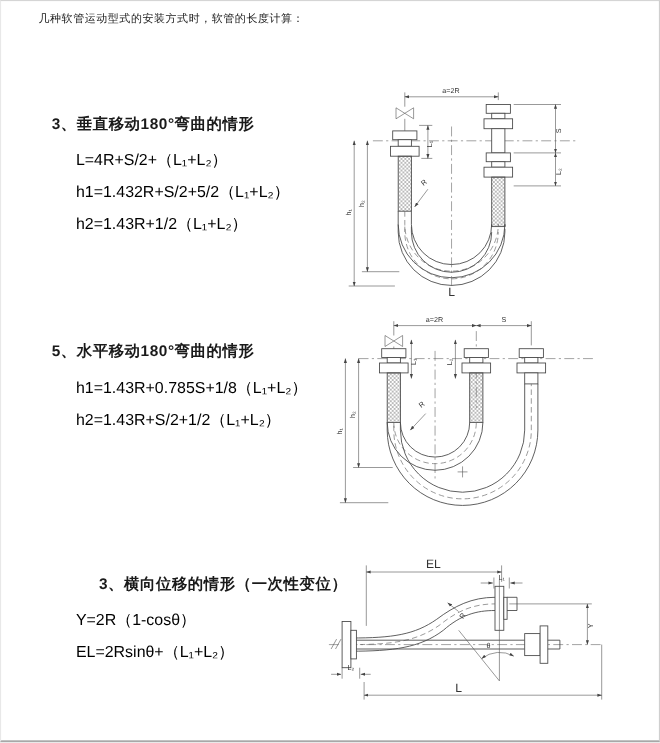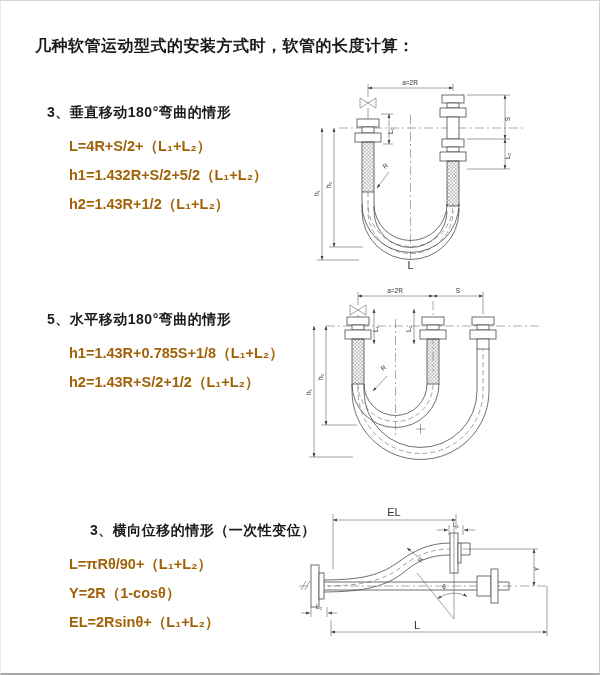--- a/index.html
+++ b/index.html
@@ -1,23 +1,23 @@
 <!DOCTYPE html>
 <html><head>
 <meta charset="utf-8">
 <style>
   html,body{margin:0;padding:0;background:#fff;}
   .page{position:relative;width:600px;height:675px;background:#ffffff;
         border-top:1px solid #d5d5d5;border-bottom:2px solid #a8a8a8;
         border-left:1px solid #e8e8e8;border-right:1px solid #cfcfcf;
         box-sizing:border-box;overflow:hidden;
         font-family:"Liberation Sans","DejaVu Sans",sans-serif;color:#1a1a1a;}
-  .title{position:absolute;left:34px;top:35px;font-size:16px;font-weight:bold;letter-spacing:.5px;}
+  .title{position:absolute;left:34px;top:9px;font-size:10px;font-weight:normal;letter-spacing:.5px;}
   .sec-heading{position:absolute;font-size:14px;font-weight:bold;letter-spacing:.5px;}
-  .formulas{position:absolute;font-size:14.5px;font-weight:bold;color:#a16207;}
+  .formulas{position:absolute;font-size:14.5px;font-weight:normal;color:#000000;}
   .formulas .f{height:29px;line-height:29px;white-space:pre;}
   svg{position:absolute;overflow:visible;}
   svg text{font-family:"Liberation Sans","DejaVu Sans",sans-serif;fill:#333;}
   .dw{stroke:#4a4a4a;stroke-width:.8;fill:none;}
   .thin{stroke:#555;stroke-width:.55;fill:none;}
   .cl{stroke:#666;stroke-width:.55;fill:none;stroke-dasharray:9 3 2 3;}
   .dash{stroke:#666;stroke-width:.6;fill:none;stroke-dasharray:5 3;}
   .fit{stroke:#4a4a4a;stroke-width:.8;fill:#ffffff;}
   .dl{font-size:6.5px;}
   .bl{font-size:11px;}
@@ -219,21 +219,20 @@
       <text class="dl" x="77" y="50" transform="rotate(-90 77 50)" text-anchor="middle">L₁</text>
     </g>
     <g>
       <line class="thin" x1="113" y1="30" x2="113" y2="65" marker-start="url(#ar2)" marker-end="url(#ar2)"></line>
       <text class="dl" x="110" y="50" transform="rotate(-90 110 50)" text-anchor="middle">L₂</text>
     </g>
   </svg>
 
   <div class="sec-heading" style="left:46px;top:521px;margin-left:43px;">3、横向位移的情形（一次性变位）</div>
   <div class="formulas" style="left:68px;top:549px;">
-    <div class="f">L=πRθ/90+（L₁+L₂）</div>
     <div class="f">Y=2R（1-cosθ）</div>
     <div class="f">EL=2Rsinθ+（L₁+L₂）</div>
   </div>
 
   <svg style="left:296px;top:500px;" width="290" height="150" viewBox="0 0 290 150">
     <defs>
       <marker id="ar3" viewBox="0 0 10 10" refX="9" refY="5" markerWidth="8" markerHeight="8" orient="auto-start-reverse">
         <path d="M0,1.8 L9.5,5 L0,8.2 z" fill="#444"></path>
       </marker>
     </defs>

